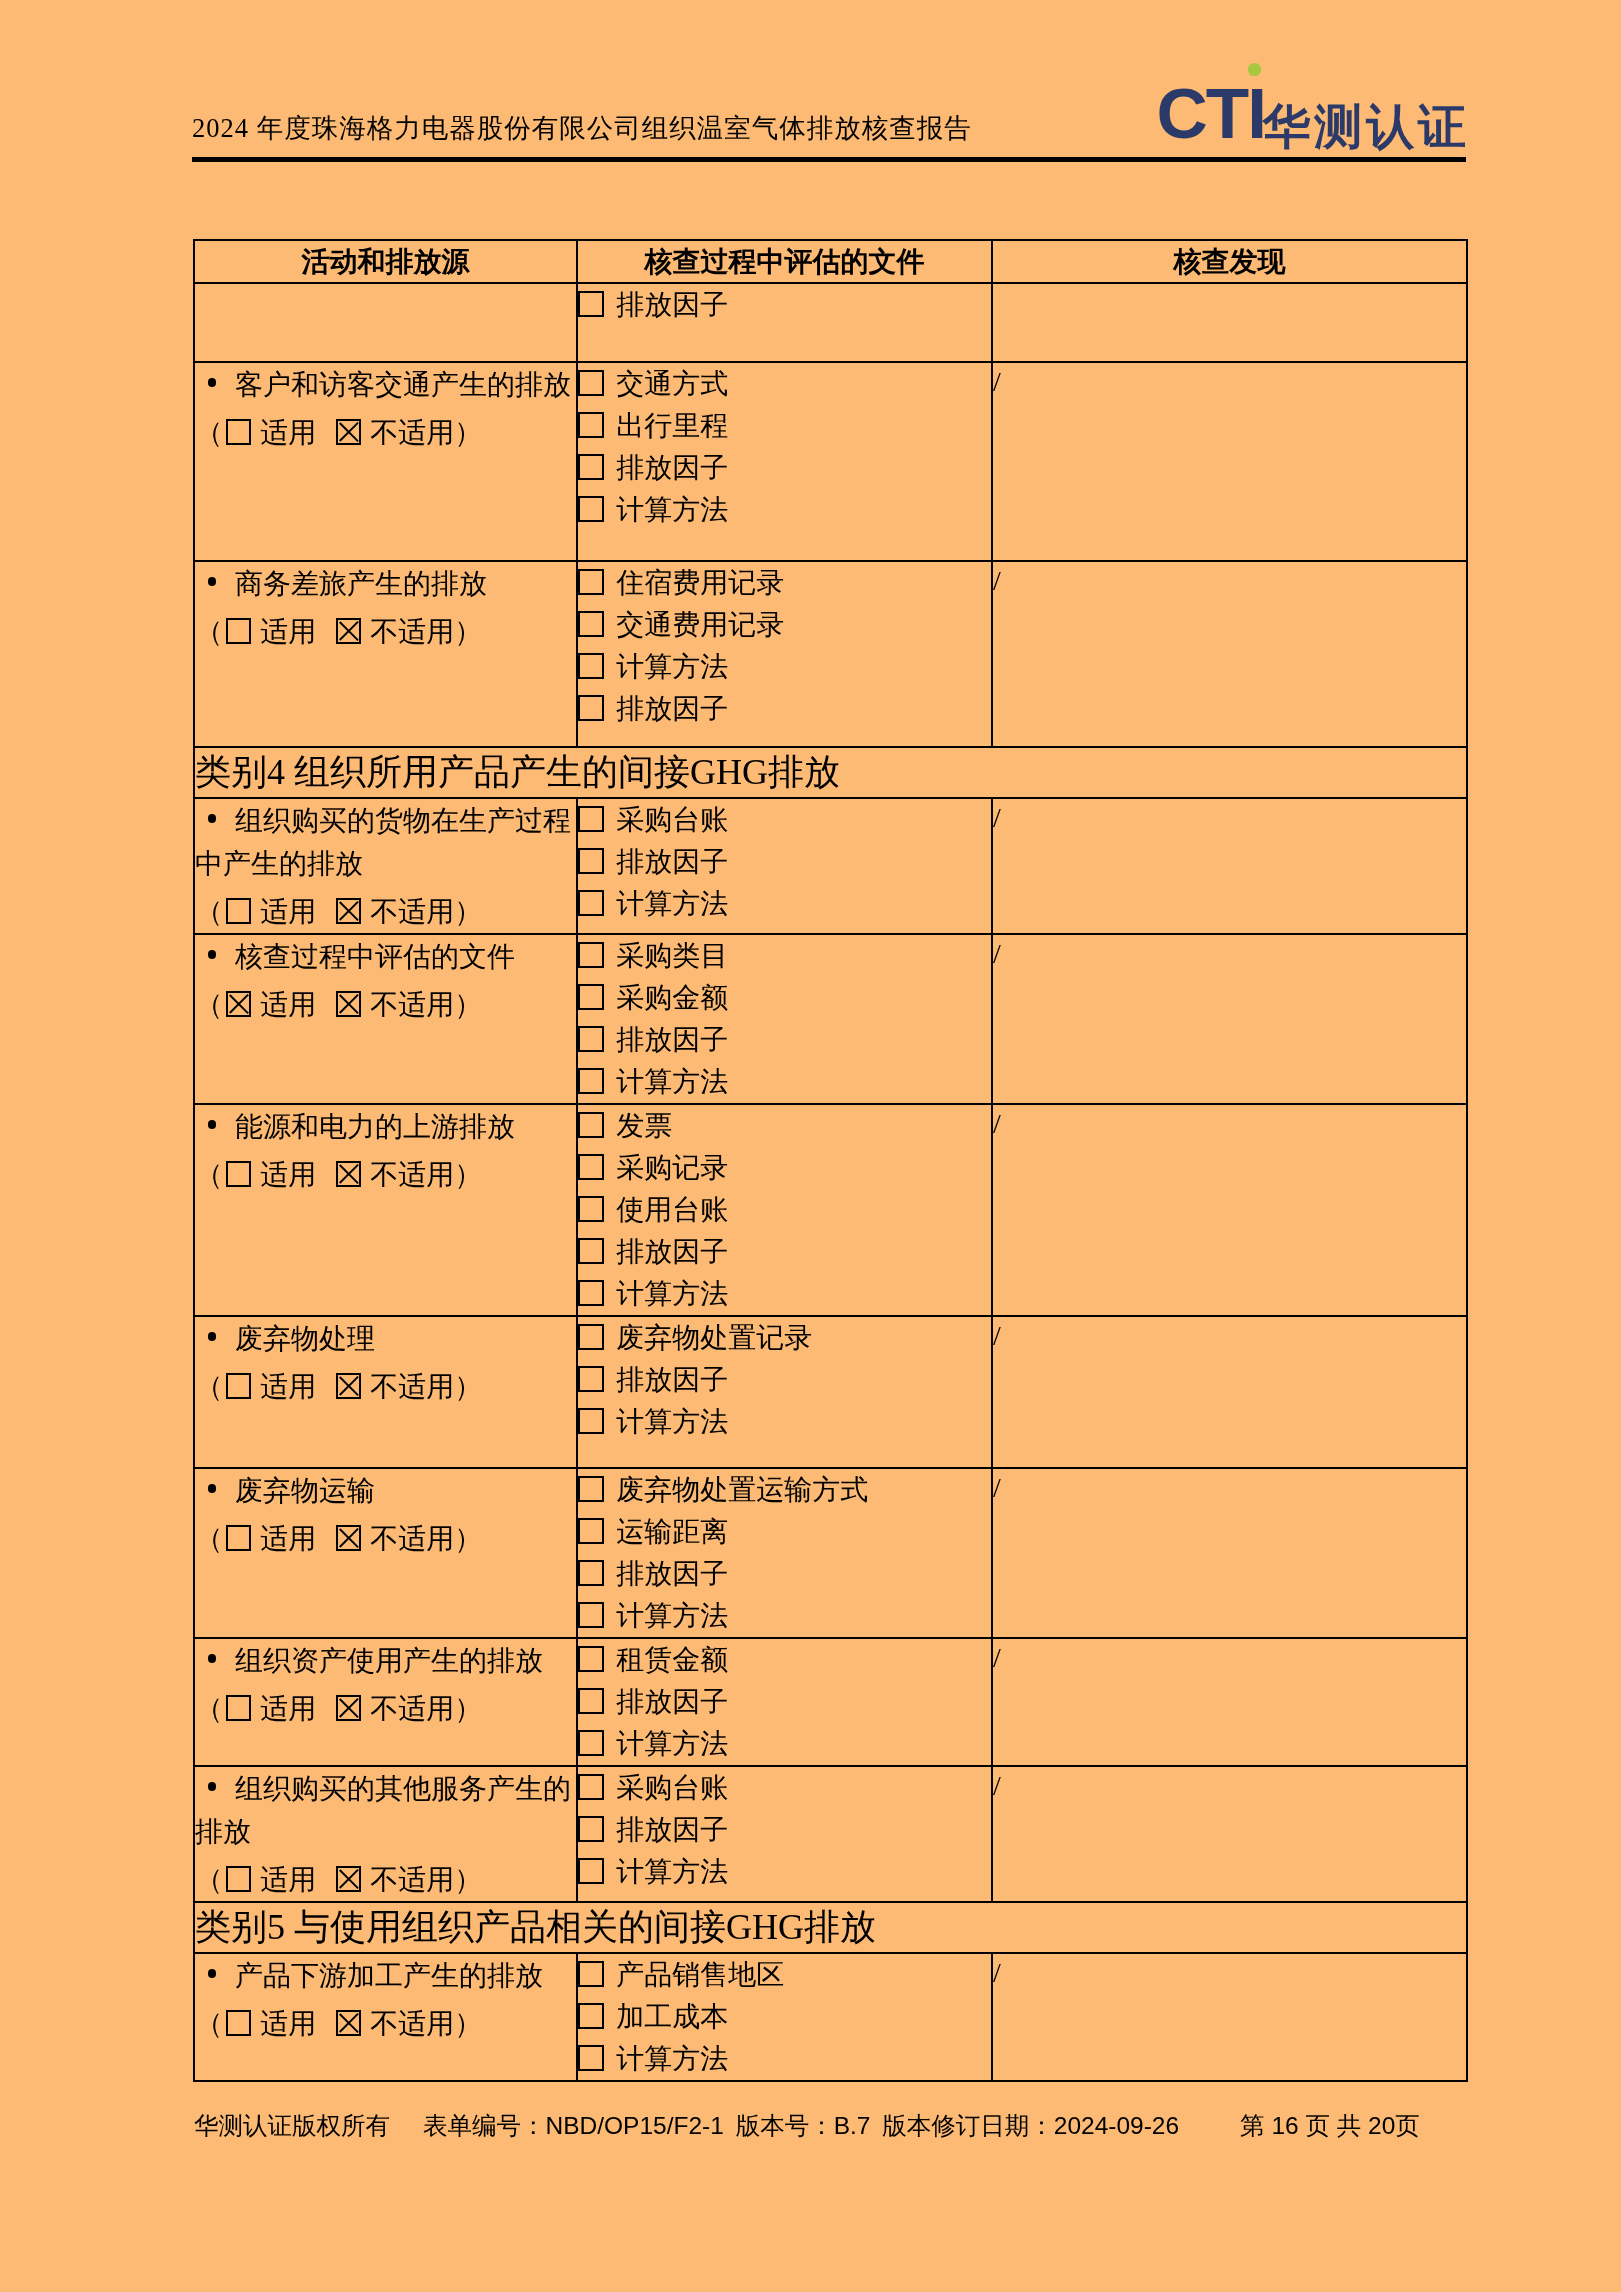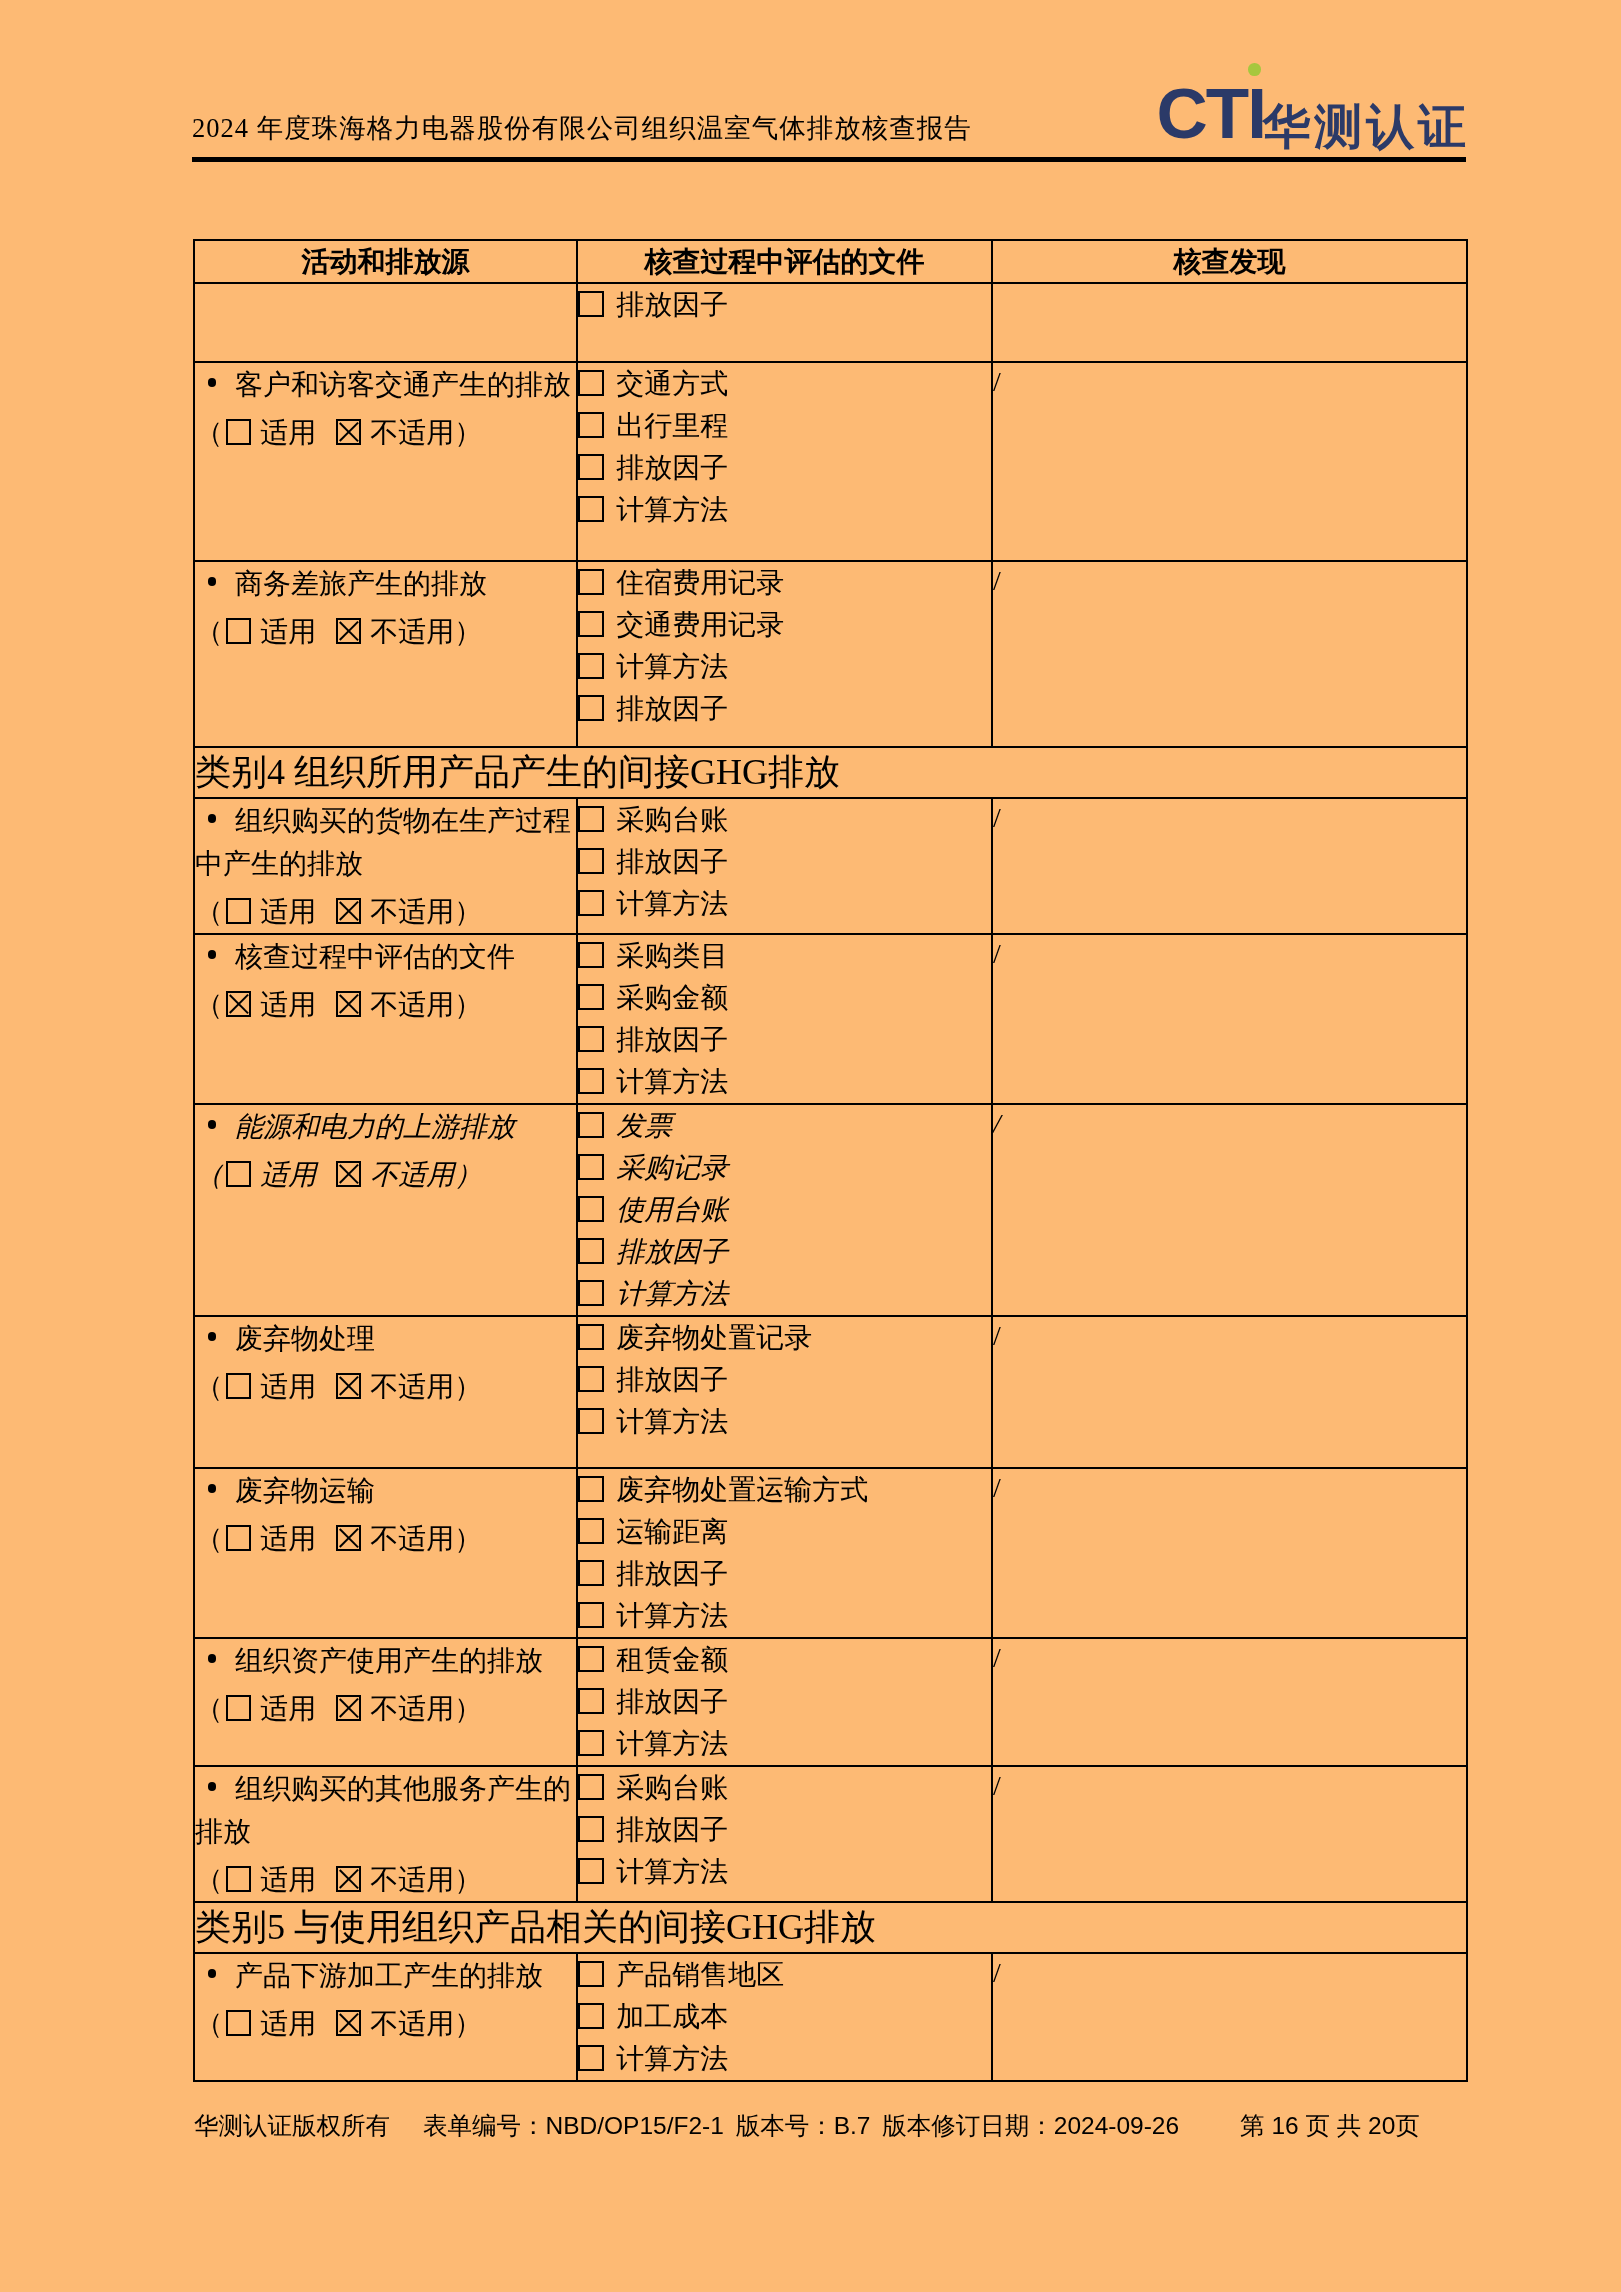--- a/index.html
+++ b/index.html
@@ -172,21 +172,21 @@
             <div class="app-line">（<span class="cb checked inline"></span>适用<span class="gap"></span><span class="cb checked inline"></span>不适用）</div>
           </td>
           <td class="doc-cell">
             <div class="doc-line"><span class="cb"></span><span>采购类目</span></div>
             <div class="doc-line"><span class="cb"></span><span>采购金额</span></div>
             <div class="doc-line"><span class="cb"></span><span>排放因子</span></div>
             <div class="doc-line"><span class="cb"></span><span>计算方法</span></div>
           </td>
           <td class="finding-cell">/</td>
         </tr>
-        <tr style="height: 211px; font-style: italic;">
+        <tr style="height: 211px;">
           <td class="src-cell">
             <div class="src-title"><span class="bullet"></span><span>能源和电力的上游排放</span></div>
             <div class="app-line">（<span class="cb inline"></span>适用<span class="gap"></span><span class="cb checked inline"></span>不适用）</div>
           </td>
           <td class="doc-cell">
             <div class="doc-line"><span class="cb"></span><span>发票</span></div>
             <div class="doc-line"><span class="cb"></span><span>采购记录</span></div>
             <div class="doc-line"><span class="cb"></span><span>使用台账</span></div>
             <div class="doc-line"><span class="cb"></span><span>排放因子</span></div>
             <div class="doc-line"><span class="cb"></span><span>计算方法</span></div>

